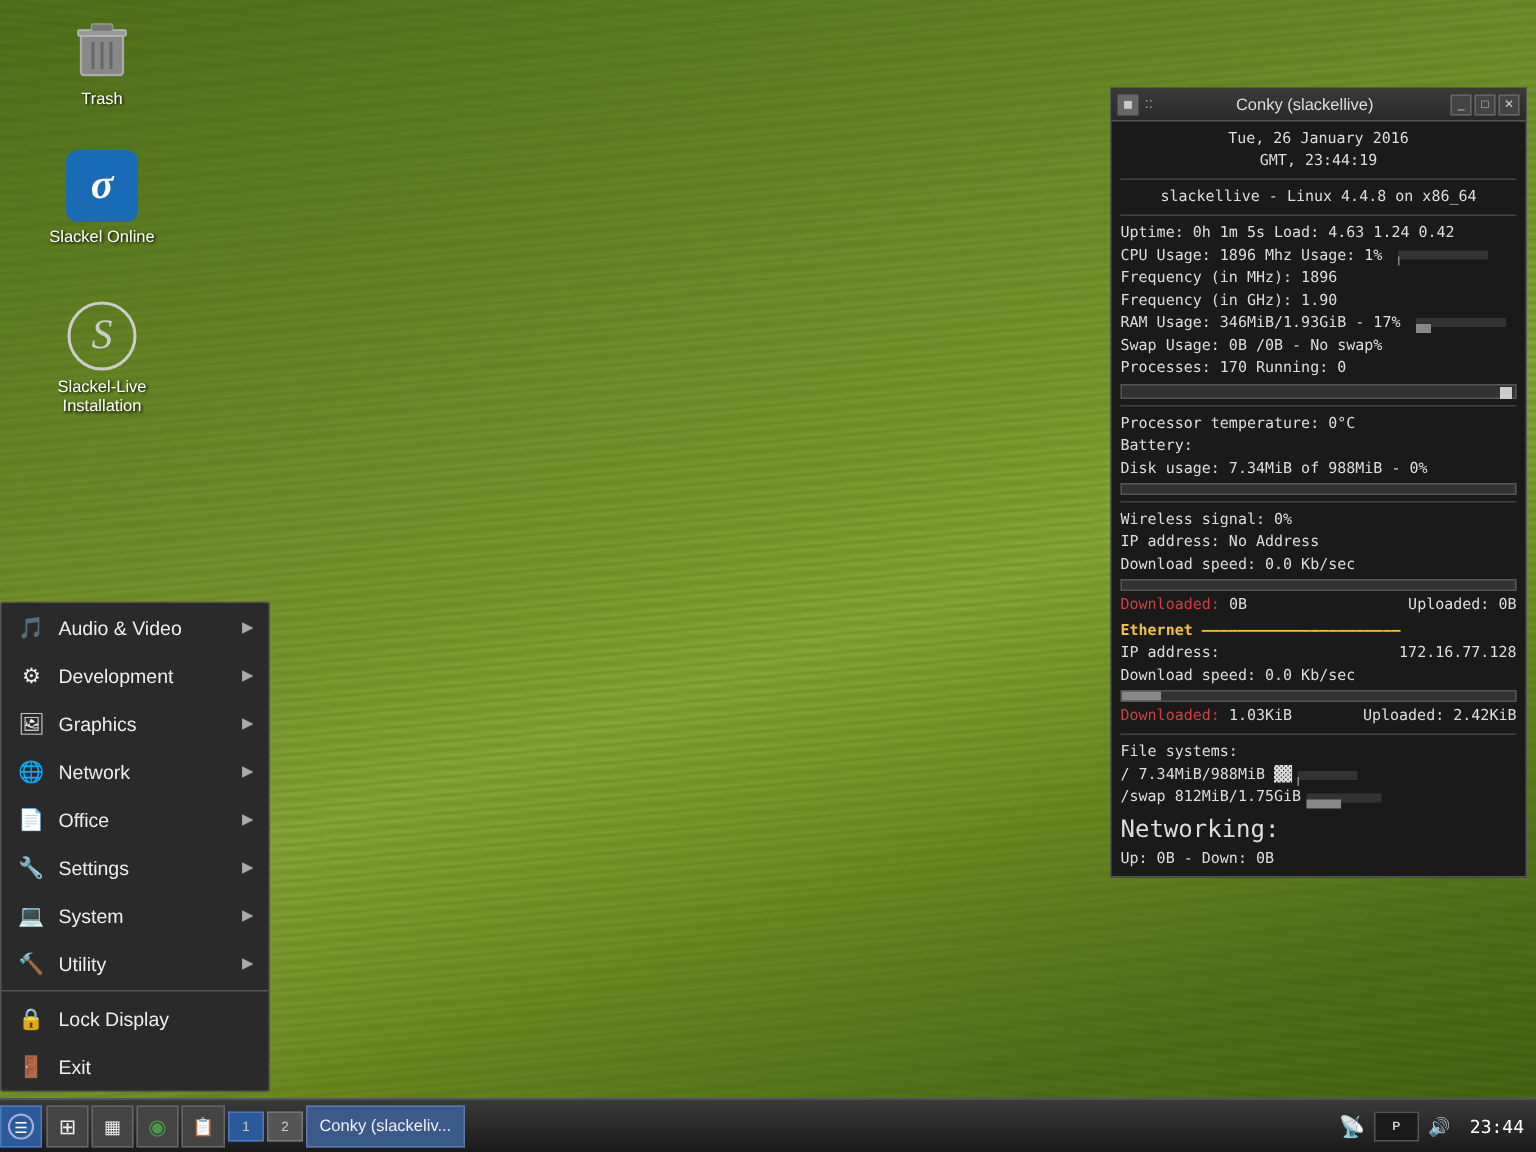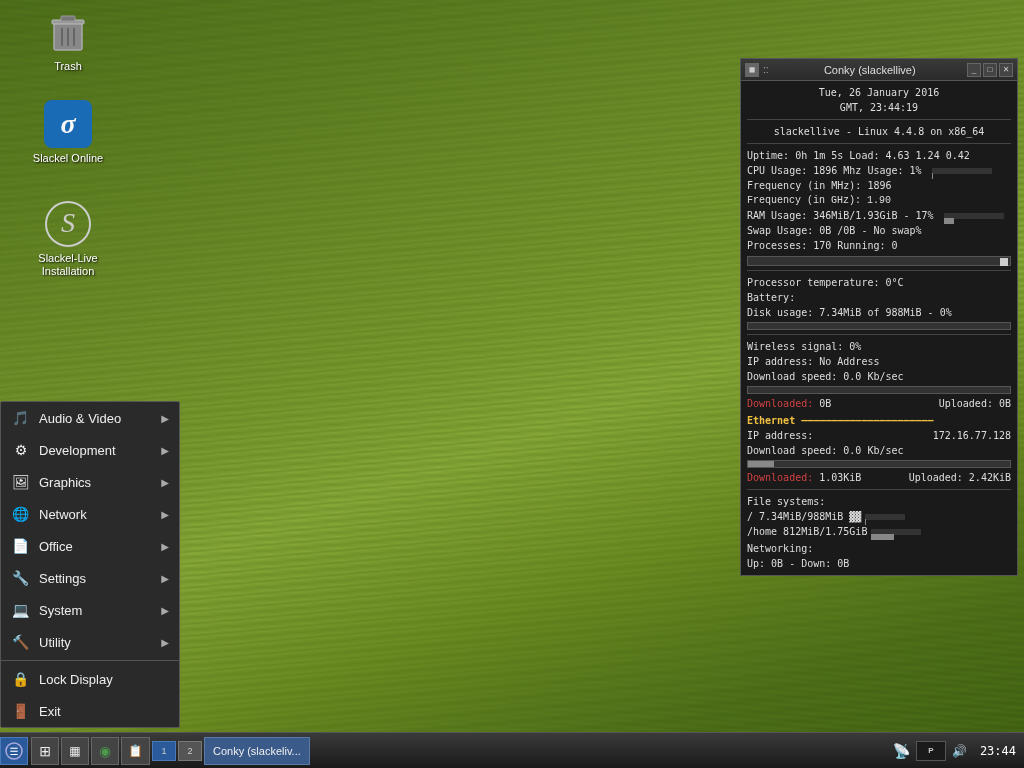--- a/index.html
+++ b/index.html
@@ -372,21 +372,21 @@
       <div style="text-align:center; color:#ddd; font-size:10px; margin-bottom:3px;">slackellive - Linux 4.4.8 on x86_64</div>
       <div class="conky-divider"></div>
       <div style="color:#ddd; font-size:10px;">Uptime: 0h 1m 5s Load: 4.63 1.24 0.42</div>
       <div style="color:#ddd; font-size:10px;">
         <span>CPU Usage:  1896 Mhz  Usage: 1%</span>
         <span style="display:inline-block; width:60px; height:6px; background:#333; vertical-align:middle; margin-left:4px; position:relative;">
           <span style="display:inline-block; width:1%; height:100%; background:#888;"></span>
         </span>
       </div>
       <div style="color:#ddd; font-size:10px;">Frequency (in MHz): 1896</div>
-      <div style="color:#ddd; font-size:10px;font-family:Liberation Mono, monospace;">Frequency (in GHz): 1.90</div>
+      <div style="color:#ddd; font-size:10px;">Frequency (in GHz): 1.90</div>
       <div style="color:#ddd; font-size:10px;">
         <span>RAM Usage: 346MiB/1.93GiB - 17%</span>
         <span style="display:inline-block; width:60px; height:6px; background:#333; vertical-align:middle; margin-left:4px;">
           <span style="display:inline-block; width:17%; height:100%; background:#888;"></span>
         </span>
       </div>
       <div style="color:#ddd; font-size:10px;">Swap Usage: 0B  /0B  - No swap%</div>
       <div style="color:#ddd; font-size:10px;">Processes: 170  Running: 0</div>
 
       <div style="width:100%; height:10px; background:#333; border:1px solid #555; margin:3px 0; position:relative;">
@@ -435,27 +435,27 @@
 
       <div class="conky-divider"></div>
       <div style="color:#ddd; font-size:10px;">File systems:</div>
       <div style="display:flex; align-items:center; font-size:10px; color:#ddd;">
         <span>/ 7.34MiB/988MiB ▓▓</span>
         <span style="display:inline-block; width:40px; height:6px; background:#333; margin-left:4px;">
           <span style="display:inline-block; width:1%; height:100%; background:#888;"></span>
         </span>
       </div>
       <div style="display:flex; align-items:center; font-size:10px; color:#ddd;">
-        <span>/home 812MiB/1.75GiB</span>
+        <span>/swap 812MiB/1.75GiB</span>
         <span style="display:inline-block; width:50px; height:6px; background:#333; margin-left:4px;">
           <span style="display:inline-block; width:45%; height:100%; background:#888;"></span>
         </span>
       </div>
 
-      <div style="color:#ddd; font-size:10px; margin-top:2px;">Networking:</div>
+      <div style="color:#ddd; font-size:16px; margin-top:2px;">Networking:</div>
       <div style="color:#ddd; font-size:10px;">Up: 0B   - Down: 0B</div>
     </div>
   </div>
 
   <div id="taskbar">
 
     <div class="taskbar-start">
       <svg width="18" height="18" viewBox="0 0 18 18">
         <circle cx="9" cy="9" r="8" fill="none" stroke="#aad" stroke-width="1.5"></circle>
         <text x="9" y="13" text-anchor="middle" font-size="10" fill="#fff" font-family="sans-serif">☰</text>

